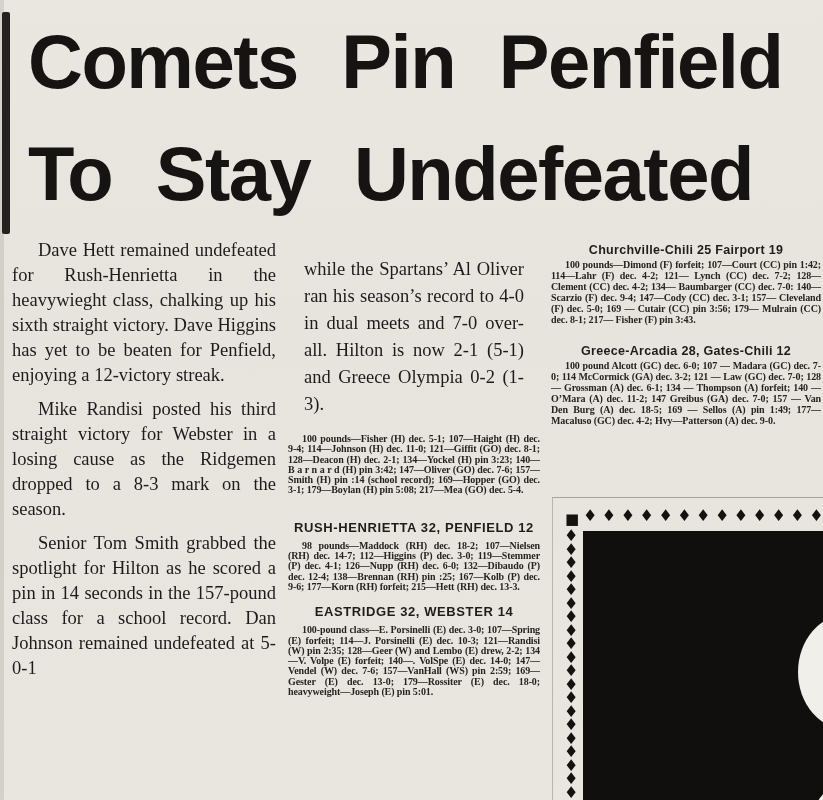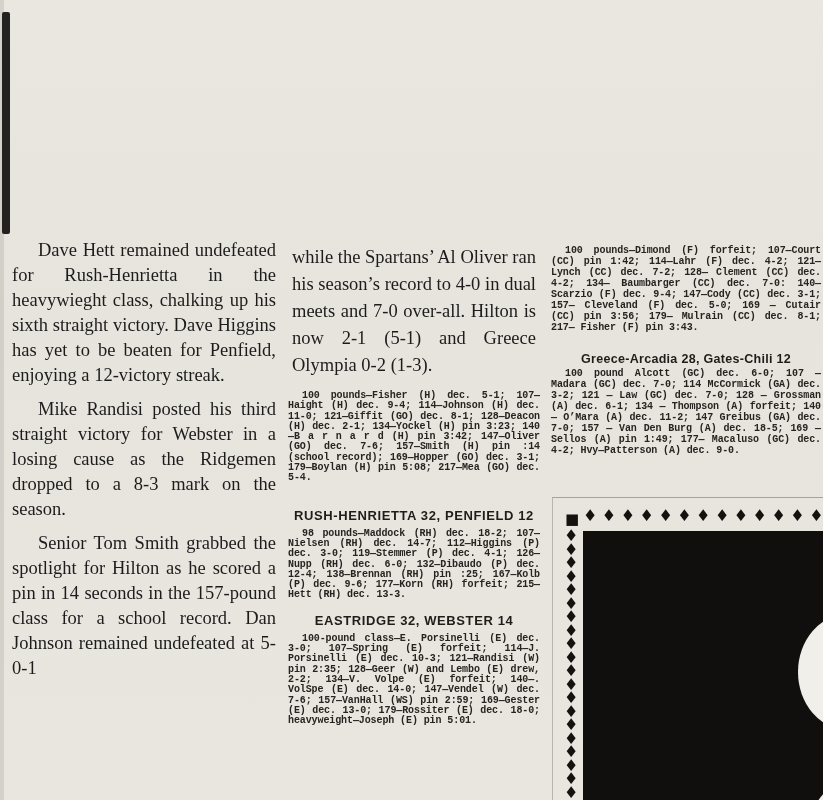--- a/index.html
+++ b/index.html
@@ -27,23 +27,23 @@
     font-size:76px;line-height:112px;
     letter-spacing:-1.5px;word-spacing:24px;
     color:#161412;
     white-space:nowrap;
   }
   .col{position:absolute;text-align:justify;}
   .col-left{left:12px;top:238px;width:264px;font-size:18.5px;line-height:25px;}
   .col-left p{margin:0 0 9px 0;text-indent:26px;}
   .col-mid{left:288px;top:240px;width:252px;}
   .col-right{left:551px;top:243px;width:270px;}
-  .lead-par{font-size:18.5px;line-height:27px;margin:4px;}
+  .lead-par{font-size:18.5px;line-height:27px;margin:16px;}
   .agate{
-    font-family:Liberation Mono, monospace;
+    font-family:Liberation Serif, serif;
     font-weight:700;
     font-size:10px;line-height:10.3px;
     letter-spacing:-0.1px;
     color:#262421;
     text-indent:14px;
     margin:0;
   }
   .col-right .agate{line-height:11px;}
   .agate-heading{
     font-family:"Liberation Sans",sans-serif;
@@ -94,37 +94,42 @@
   }
 </style>
 </head>
 <body>
 
 <div class="page">
 
   <div class="page-left-shade"></div>
   <div class="edge-bar"></div>
 
+  <div class="headline">
+    <div>Comets Pin Penfield</div>
+    <div>To Stay Undefeated</div>
+  </div>
 
   <div class="col col-left">
     <p>Dave Hett remained undefeated for Rush-Henrietta in the heavywieght class, chalking up his sixth straight victory. Dave Higgins has yet to be beaten for Penfield, enjoying a 12-victory streak.</p>
     <p>Mike Randisi posted his third straight victory for Webster in a losing cause as the Ridgemen dropped to a 8-3 mark on the season.</p>
     <p>Senior Tom Smith grabbed the spotlight for Hilton as he scored a pin in 14 seconds in the 157-pound class for a school record. Dan Johnson remained undefeated at 5-0-1</p>
   </div>
 
   <div class="col col-mid">
     <p class="lead-par">while the Spartans’ Al Oliver ran his season’s record to 4-0 in dual meets and 7-0 over-all. Hilton is now 2-1 (5-1) and Greece Olympia 0-2 (1-3).</p>
     <p class="agate mt12">100 pounds—Fisher (H) dec. 5-1; 107—Haight (H) dec. 9-4; 114—Johnson (H) dec. 11-0; 121—Giffit (GO) dec. 8-1; 128—Deacon (H) dec. 2-1; 134—Yockel (H) pin 3:23; 140—B a r n a r d (H) pin 3:42; 147—Oliver (GO) dec. 7-6; 157—Smith (H) pin :14 (school record); 169—Hopper (GO) dec. 3-1; 179—Boylan (H) pin 5:08; 217—Mea (GO) dec. 5-4.</p>
     <p class="agate-heading heading-caps mt14">RUSH-HENRIETTA 32, PENFIELD 12</p>
     <p class="agate mt6">98 pounds—Maddock (RH) dec. 18-2; 107—Nielsen (RH) dec. 14-7; 112—Higgins (P) dec. 3-0; 119—Stemmer (P) dec. 4-1; 126—Nupp (RH) dec. 6-0; 132—Dibaudo (P) dec. 12-4; 138—Brennan (RH) pin :25; 167—Kolb (P) dec. 9-6; 177—Korn (RH) forfeit; 215—Hett (RH) dec. 13-3.</p>
     <p class="agate-heading heading-caps mt12">EASTRIDGE 32, WEBSTER 14</p>
     <p class="agate mt6">100-pound class—E. Porsinelli (E) dec. 3-0; 107—Spring (E) forfeit; 114—J. Porsinelli (E) dec. 10-3; 121—Randisi (W) pin 2:35; 128—Geer (W) and Lembo (E) drew, 2-2; 134—V. Volpe (E) forfeit; 140—. VolSpe (E) dec. 14-0; 147—Vendel (W) dec. 7-6; 157—VanHall (WS) pin 2:59; 169—Gester (E) dec. 13-0; 179—Rossiter (E) dec. 18-0; heavyweight—Joseph (E) pin 5:01.</p>
   </div>
 
   <div class="col col-right">
+    <p class="agate-heading heading-mixed">Churchville-Chili 25 Fairport 19</p>
     <p class="agate mt2">100 pounds—Dimond (F) forfeit; 107—Court (CC) pin 1:42; 114—Lahr (F) dec. 4-2; 121— Lynch (CC) dec. 7-2; 128— Clement (CC) dec. 4-2; 134— Baumbarger (CC) dec. 7-0: 140—Scarzio (F) dec. 9-4; 147—Cody (CC) dec. 3-1; 157— Cleveland (F) dec. 5-0; 169 — Cutair (CC) pin 3:56; 179— Mulrain (CC) dec. 8-1; 217— Fisher (F) pin 3:43.</p>
     <p class="agate-heading heading-mixed mt8">Greece-Arcadia 28, Gates-Chili 12</p>
     <p class="agate mt2">100 pound Alcott (GC) dec. 6-0; 107 — Madara (GC) dec. 7-0; 114 McCormick (GA) dec. 3-2; 121 — Law (GC) dec. 7-0; 128 — Grossman (A) dec. 6-1; 134 — Thompson (A) forfeit; 140 — O’Mara (A) dec. 11-2; 147 Greibus (GA) dec. 7-0; 157 — Van Den Burg (A) dec. 18-5; 169 — Sellos (A) pin 1:49; 177— Macaluso (GC) dec. 4-2; Hvy—Patterson (A) dec. 9-0.</p>
   </div>
 
   <div class="ad">
     <span class="ad-corner-square">■</span>
     <span class="ad-diamond-row">♦♦♦♦♦♦♦♦♦♦♦♦♦♦♦♦♦♦</span>
     <span class="ad-diamond-col">♦♦♦♦♦♦♦♦♦♦♦♦♦♦♦♦♦♦♦♦</span>
     <div class="ad-black-box"></div>

